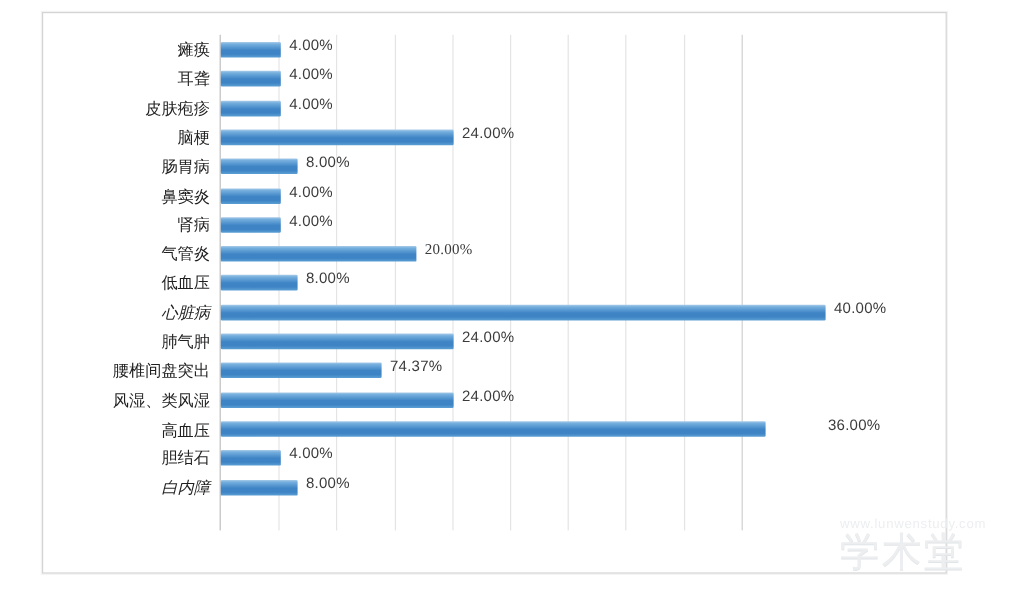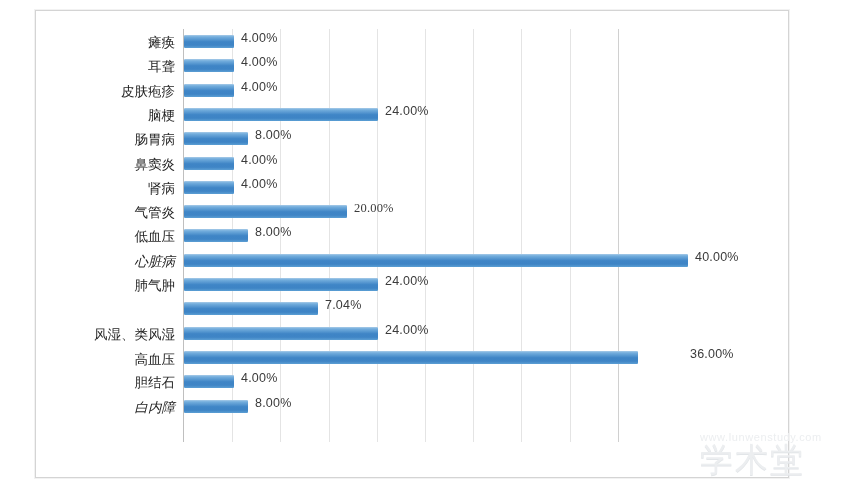--- a/index.html
+++ b/index.html
@@ -139,20 +139,21 @@
       <div class="cat" style="top: 25.3px;">耳聋</div>
       <div class="cat" style="top: 49.6px;">皮肤疱疹</div>
       <div class="cat" style="top: 73.9px;">脑梗</div>
       <div class="cat" style="top: 98.2px;">肠胃病</div>
       <div class="cat" style="top: 122.5px;">鼻窦炎</div>
       <div class="cat" style="top: 146.8px;">肾病</div>
       <div class="cat" style="top: 171.1px;">气管炎</div>
       <div class="cat" style="top: 195.4px;">低血压</div>
       <div class="cat" style="top: 219.7px; font-style: italic;">心脏病</div>
       <div class="cat" style="top: 244px;">肺气肿</div>
+      <div class="cat" style="top: 268.3px;">腰椎间盘突出</div>
       <div class="cat" style="top: 292.6px;">风湿、类风湿</div>
       <div class="cat" style="top: 318px;">高血压</div>
       <div class="cat" style="top: 341.2px;">胆结石</div>
       <div class="cat" style="top: 365.5px; font-style: italic;">白内障</div>
     </div>
 
   <div id="plot-area">
     <div id="gridlines">
         <div class="gridline" style="left: 48.2px;"></div>
         <div class="gridline" style="left: 96.4px;"></div>
@@ -204,21 +205,21 @@
         <div class="row" style="top: 219.7px;">
           <div class="bar" style="width: 504px;"></div>
           <div class="bar-label" style="left: 511px;">40.00%</div>
         </div>
         <div class="row" style="top: 244px;">
           <div class="bar" style="width: 194px;"></div>
           <div class="bar-label" style="left: 201px;">24.00%</div>
         </div>
         <div class="row" style="top: 268.3px;">
           <div class="bar" style="width: 134px;"></div>
-          <div class="bar-label" style="left: 141px;">7.04%</div>
+          <div class="bar-label" style="left: 141px;">74.37%</div>
         </div>
         <div class="row" style="top: 292.6px;">
           <div class="bar" style="width: 194px;"></div>
           <div class="bar-label" style="left: 201px;">24.00%</div>
         </div>
         <div class="row" style="top: 316.9px;">
           <div class="bar" style="width: 454px;"></div>
           <div class="bar-label" style="left: 482px; margin-left: 24px;">36.00%</div>
         </div>
         <div class="row" style="top: 341.2px;">

